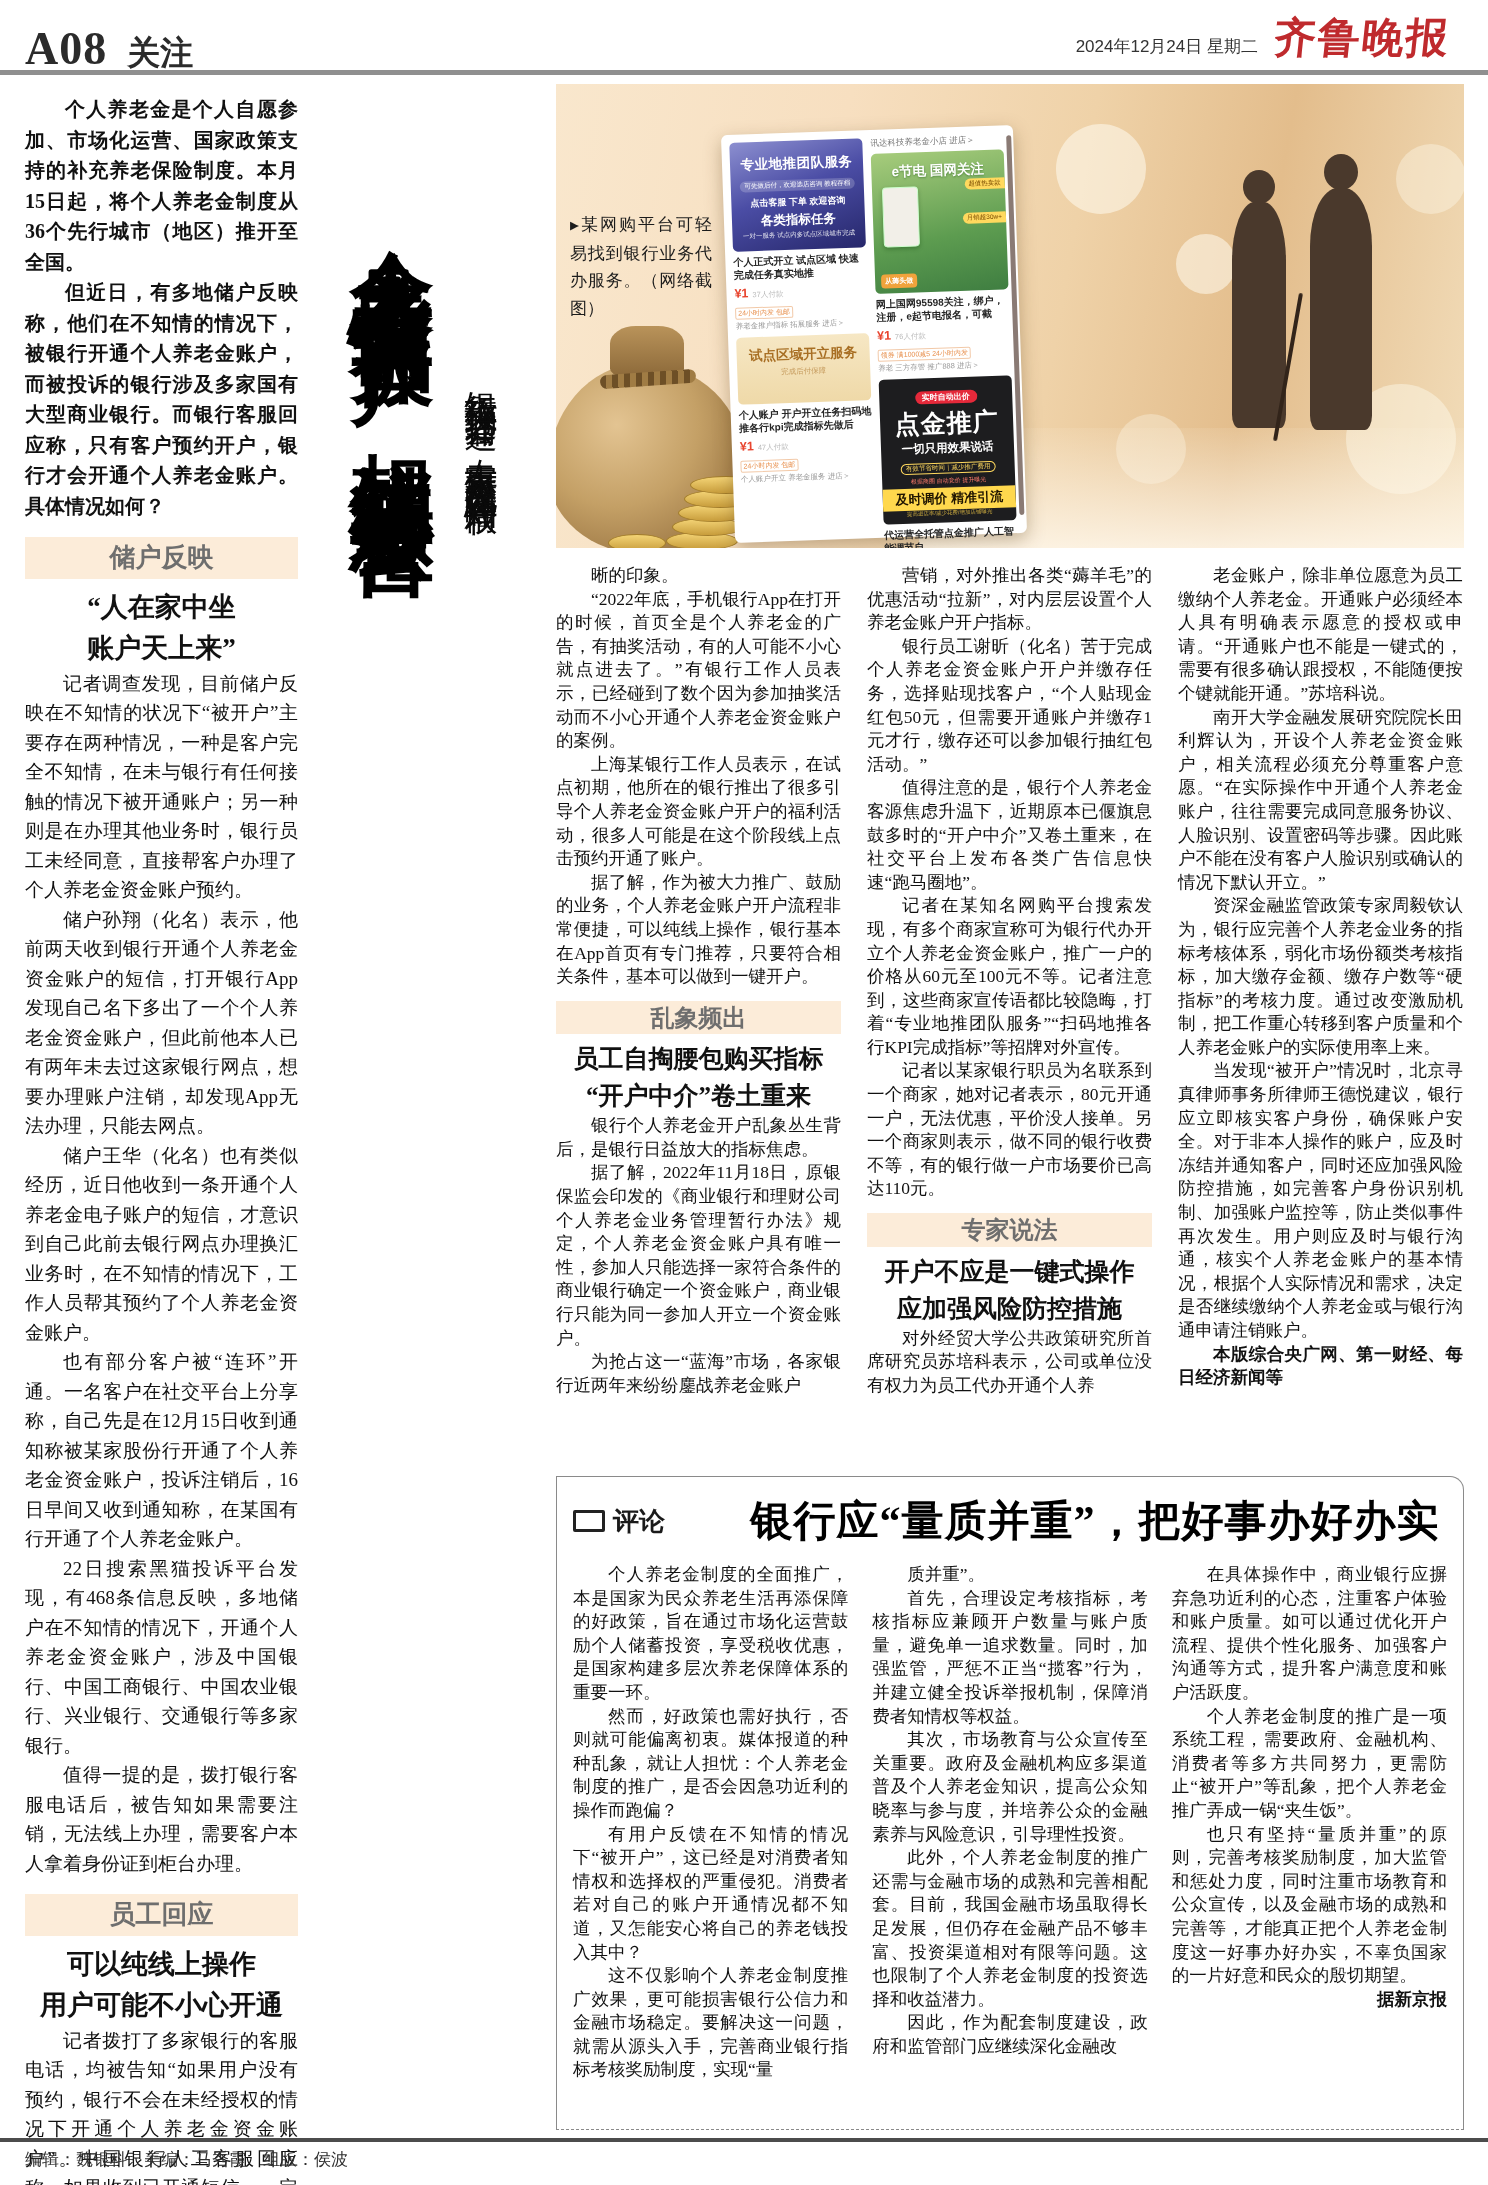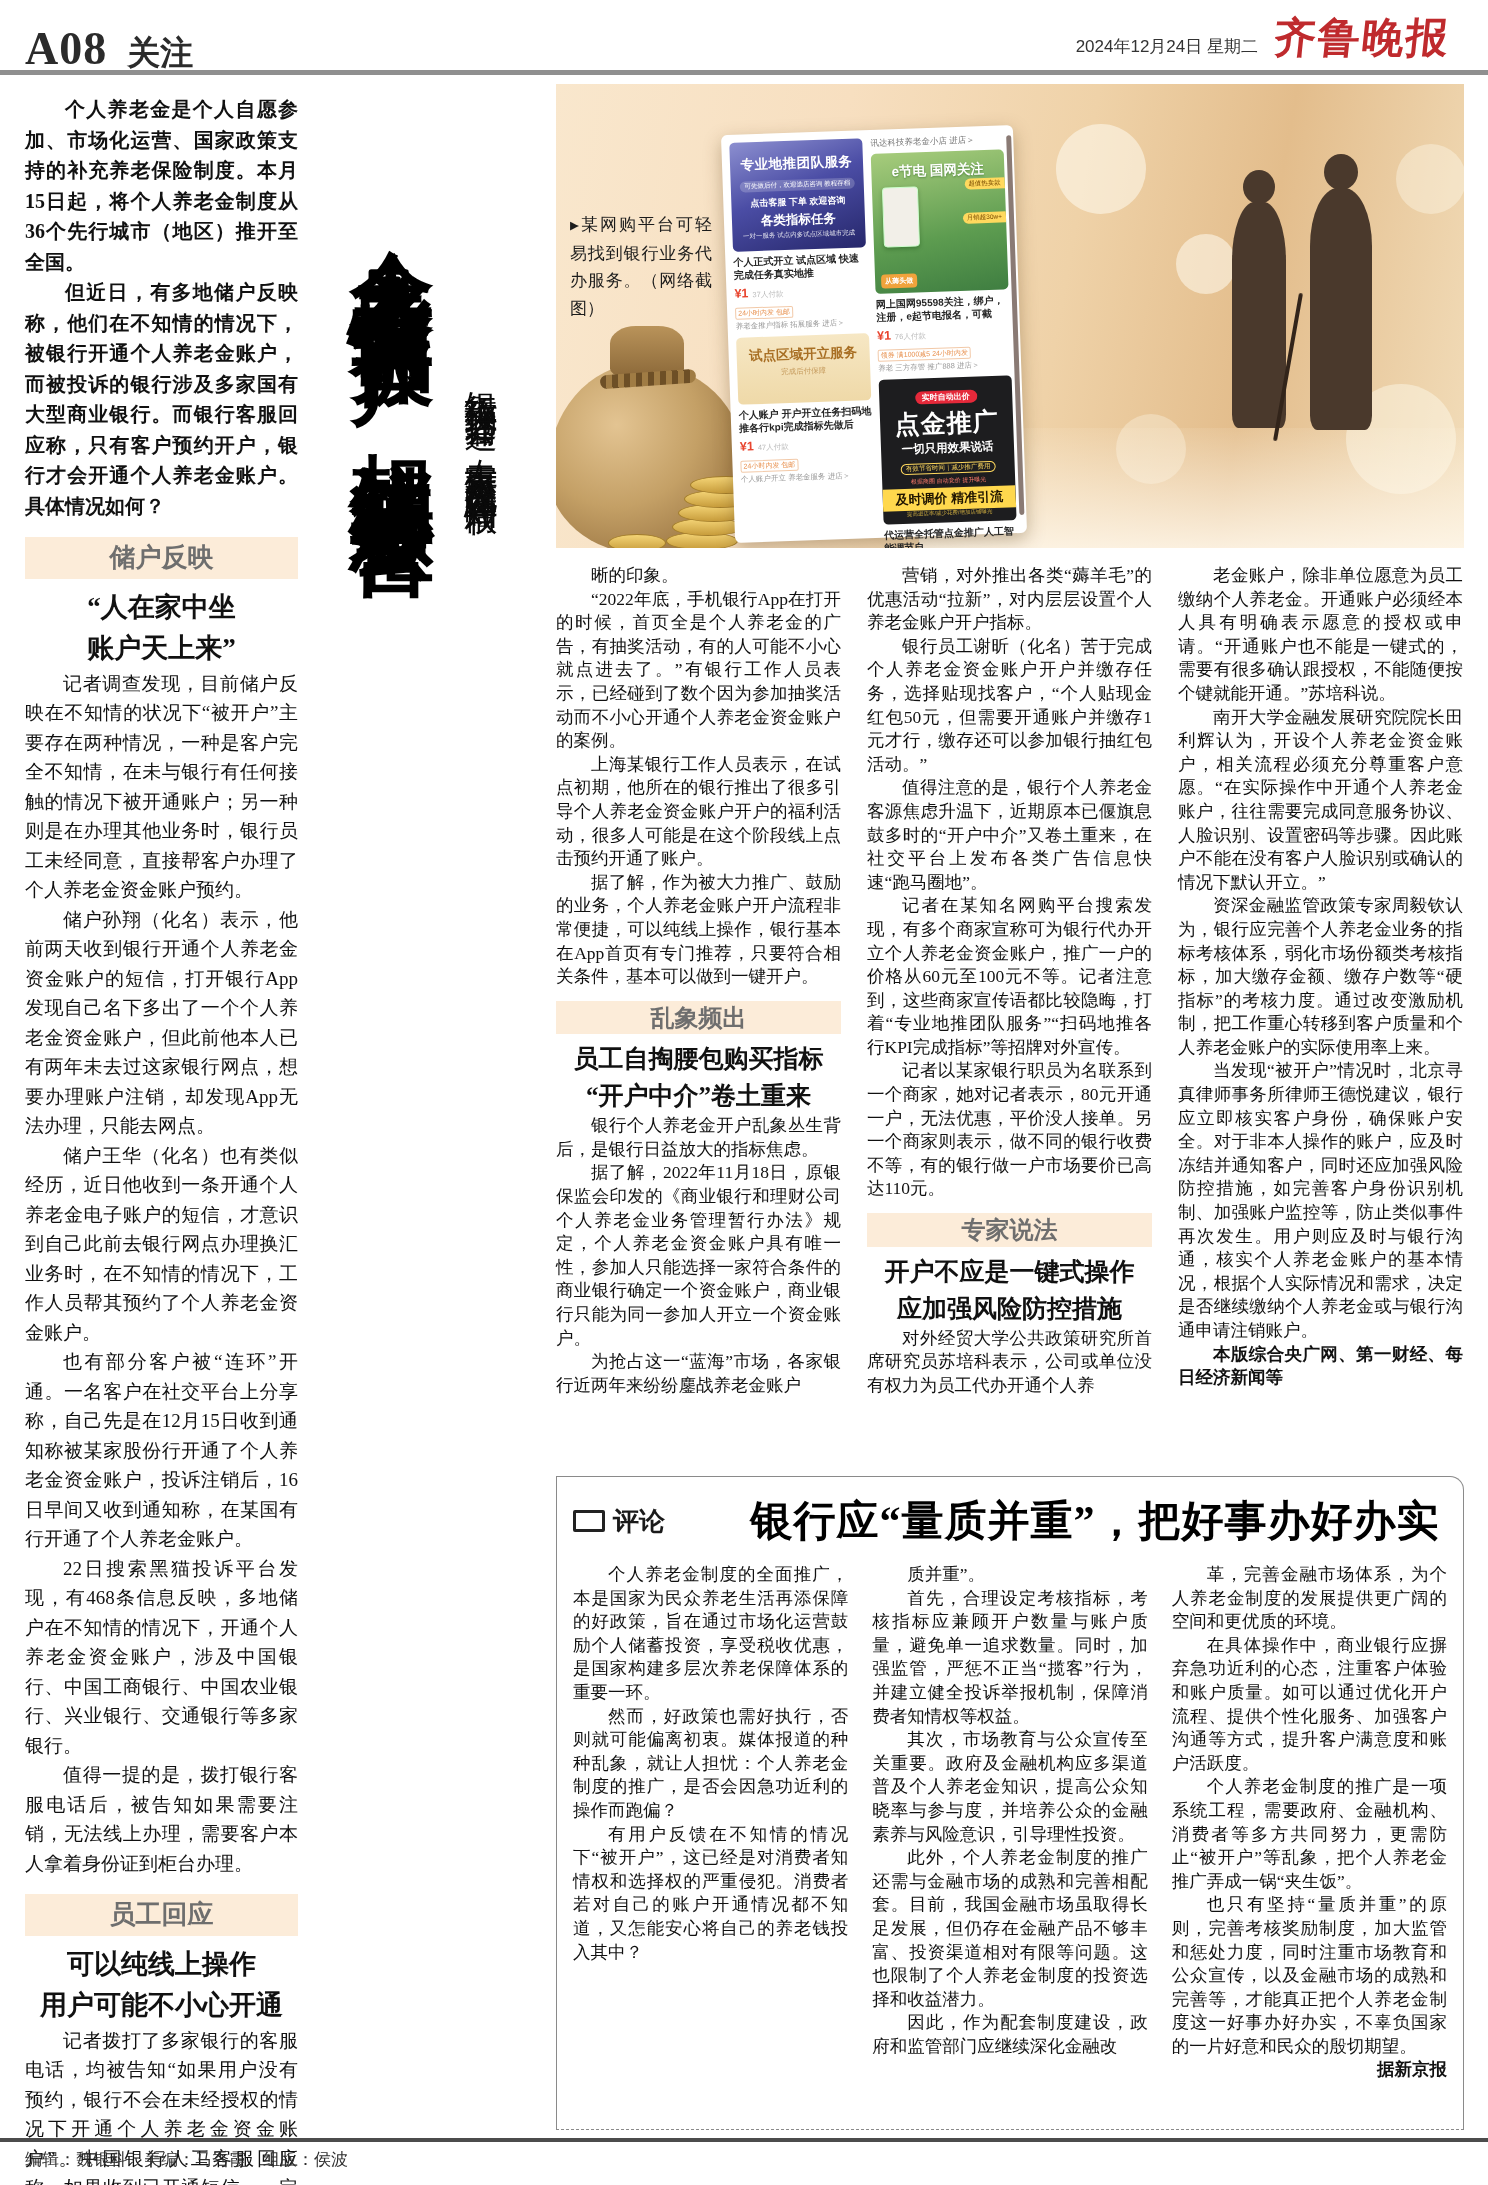--- a/index.html
+++ b/index.html
@@ -295,30 +295,31 @@
         <span class="c-icon"></span>
         <span class="c-label">评论</span>
       </span>
       <span class="c-title">银行应“量质并重”，把好事办好办实</span>
     </div>
     <div class="c-cols">
       <div class="ccol">
           <p class="bp">个人养老金制度的全面推广，本是国家为民众养老生活再添保障的好政策，旨在通过市场化运营鼓励个人储蓄投资，享受税收优惠，是国家构建多层次养老保障体系的重要一环。</p>
           <p class="bp">然而，好政策也需好执行，否则就可能偏离初衷。媒体报道的种种乱象，就让人担忧：个人养老金制度的推广，是否会因急功近利的操作而跑偏？</p>
           <p class="bp">有用户反馈在不知情的情况下“被开户”，这已经是对消费者知情权和选择权的严重侵犯。消费者若对自己的账户开通情况都不知道，又怎能安心将自己的养老钱投入其中？</p>
+          <p class="bp">这不仅影响个人养老金制度推广效果，更可能损害银行公信力和金融市场稳定。要解决这一问题，就需从源头入手，完善商业银行指标考核奖励制度，实现“量</p>
         </div>
       <div class="ccol">
           <p class="bp">质并重”。</p>
           <p class="bp">首先，合理设定考核指标，考核指标应兼顾开户数量与账户质量，避免单一追求数量。同时，加强监管，严惩不正当“揽客”行为，并建立健全投诉举报机制，保障消费者知情权等权益。</p>
           <p class="bp">其次，市场教育与公众宣传至关重要。政府及金融机构应多渠道普及个人养老金知识，提高公众知晓率与参与度，并培养公众的金融素养与风险意识，引导理性投资。</p>
           <p class="bp">此外，个人养老金制度的推广还需与金融市场的成熟和完善相配套。目前，我国金融市场虽取得长足发展，但仍存在金融产品不够丰富、投资渠道相对有限等问题。这也限制了个人养老金制度的投资选择和收益潜力。</p>
           <p class="bp">因此，作为配套制度建设，政府和监管部门应继续深化金融改</p>
         </div>
       <div class="ccol">
-        <span><p class="bp">革，完善金融市场体系，为个人养老金制度的发展提供更广阔的空间和更优质的环境。</p><p class="bp">在具体操作中，商业银行应摒弃急功近利的心态，注重客户体验和账户质量。如可以通过优化开户流程、提供个性化服务、加强客户沟通等方式，提升客户满意度和账户活跃度。</p><p class="bp">个人养老金制度的推广是一项系统工程，需要政府、金融机构、消费者等多方共同努力，更需防止“被开户”等乱象，把个人养老金推广弄成一锅“夹生饭”。</p><p class="bp">也只有坚持“量质并重”的原则，完善考核奖励制度，加大监管和惩处力度，同时注重市场教育和公众宣传，以及金融市场的成熟和完善等，才能真正把个人养老金制度这一好事办好办实，不辜负国家的一片好意和民众的殷切期望。</p></span>
+        <span><p class="bp">在具体操作中，商业银行应摒弃急功近利的心态，注重客户体验和账户质量。如可以通过优化开户流程、提供个性化服务、加强客户沟通等方式，提升客户满意度和账户活跃度。</p><p class="bp">个人养老金制度的推广是一项系统工程，需要政府、金融机构、消费者等多方共同努力，更需防止“被开户”等乱象，把个人养老金推广弄成一锅“夹生饭”。</p><p class="bp">也只有坚持“量质并重”的原则，完善考核奖励制度，加大监管和惩处力度，同时注重市场教育和公众宣传，以及金融市场的成熟和完善等，才能真正把个人养老金制度这一好事办好办实，不辜负国家的一片好意和民众的殷切期望。</p></span>
         <p class="byline">据新京报</p>
       </div>
     </div>
   </div>
 
   <div class="bottom-rule"></div>
   <div class="footer-line">编辑：魏银科　美编：马秀霞　组版：侯波</div>
 
 </div>
 

